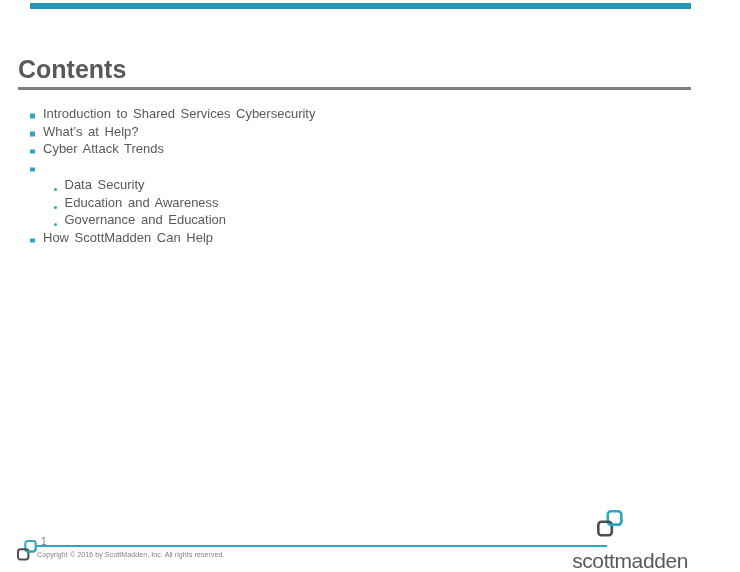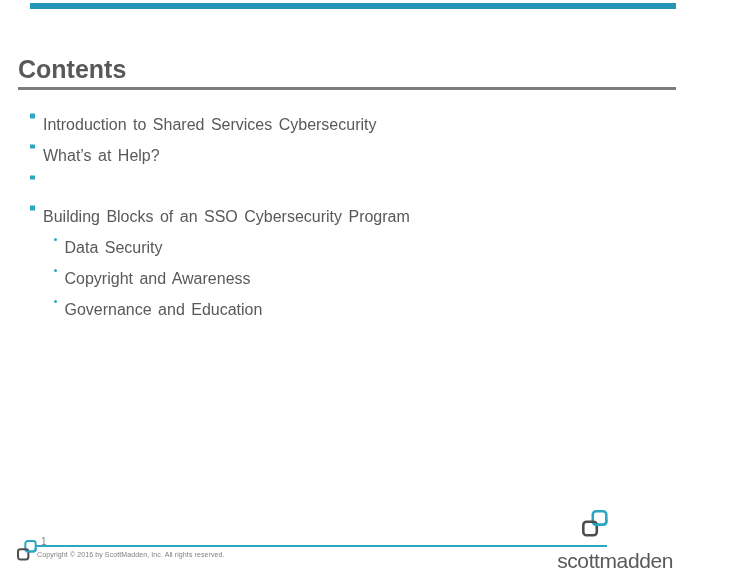--- a/index.html
+++ b/index.html
@@ -1,29 +1,29 @@
 <!DOCTYPE html>
 <html><head>
 <meta charset="utf-8">
 <style>
   html,body{margin:0;padding:0;background:#ffffff;}
   .slide{
     position:relative;width:676px;height:572px;background:#ffffff;overflow:hidden;
-    font-family:"Liberation Sans",sans-serif;color:#595959;
+    font-family:"Liberation Sans",sans-serif;color:#595959;padding-left:15px;
   }
   
   .top-bar{position:absolute;left:30px;width:708px;top:3px;height:6px;background:#2497b8;}
   
   .title{position:absolute;left:18px;top:55px;font-size:25px;font-weight:bold;
          color:#595959;letter-spacing:0;line-height:28px;}
   .title-rule{position:absolute;left:18px;top:87px;width:704px;height:3px;background:#7d7d7d;}
   
   .toc{position:absolute;left:30px;top:103px;width:660px;list-style:none;margin:0;padding:0;}
-  .toc li{display:flex;align-items:flex-start;height:17.75px;font-size:16px;
-          color:#595959;word-spacing:2px;margin-top:13px;}
+  .toc li{display:flex;align-items:flex-end;height:17.75px;font-size:13px;
+          color:#595959;word-spacing:2px;}
   .toc li.l2{padding-left:24px;}
   .m-sq{width:4.5px;height:4.5px;background:#2ba7c4;margin-right:8.5px;flex:0 0 auto;
         transform:translateY(-2.5px);}
   .m-dot{width:3px;height:3px;border-radius:50%;background:#2ba7c4;margin-right:7.5px;
         flex:0 0 auto;transform:translateY(-1px);}
   
   .bottom-rule{position:absolute;left:36px;top:545px;width:571px;height:2px;background:#2ba7c4;}
   .footer-logo{position:absolute;left:17px;top:540px;}
   .page-num{position:absolute;left:41px;top:536px;font-size:10px;color:#7f7f7f;}
   .copyright{position:absolute;left:37px;top:551px;font-size:7px;color:#7f7f7f;
@@ -51,36 +51,40 @@
     <li class="l1">
         <span class="m-sq"></span>
         <span>Introduction to Shared Services Cybersecurity</span>
       </li>
     <li class="l1">
         <span class="m-sq"></span>
         <span>What’s at Help?</span>
       </li>
     <li class="l1">
         <span class="m-sq"></span>
+        <span>Cyber Attack Trends</span>
       </li>
     <li class="l1">
         <span class="m-sq"></span>
-        <span>Building Blocks of an SSO Cybersecurity Program</span>
       </li>
     <li class="l2">
         <span class="m-dot"></span>
         <span>Data Security</span>
       </li>
     <li class="l2">
         <span class="m-dot"></span>
-        <span>Copyright and Awareness</span>
+        <span>Education and Awareness</span>
       </li>
     <li class="l2">
         <span class="m-dot"></span>
         <span>Governance and Education</span>
+      </li>
+    <li class="l1">
+        <span class="m-sq"></span>
+        <span>How ScottMadden Can Help</span>
       </li>
   </ul>
 
   <div class="bottom-rule"></div>
 
   <svg class="footer-logo" width="20" height="21" viewBox="0 0 26 27">
     <rect x="10.8" y="1.3" width="13.5" height="13.5" rx="3.2" fill="none" stroke="#2ba7c4" stroke-width="2.6"></rect>
     <rect x="1.3" y="11.8" width="13.5" height="13.5" rx="3.2" fill="none" stroke="#4d4d4f" stroke-width="2.6"></rect>
     <path d="M 12.5 14.8 H 21.1 A 3.2 3.2 0 0 0 24.3 11.6 V 9.5" fill="none" stroke="#2ba7c4" stroke-width="2.6"></path>
   </svg>

